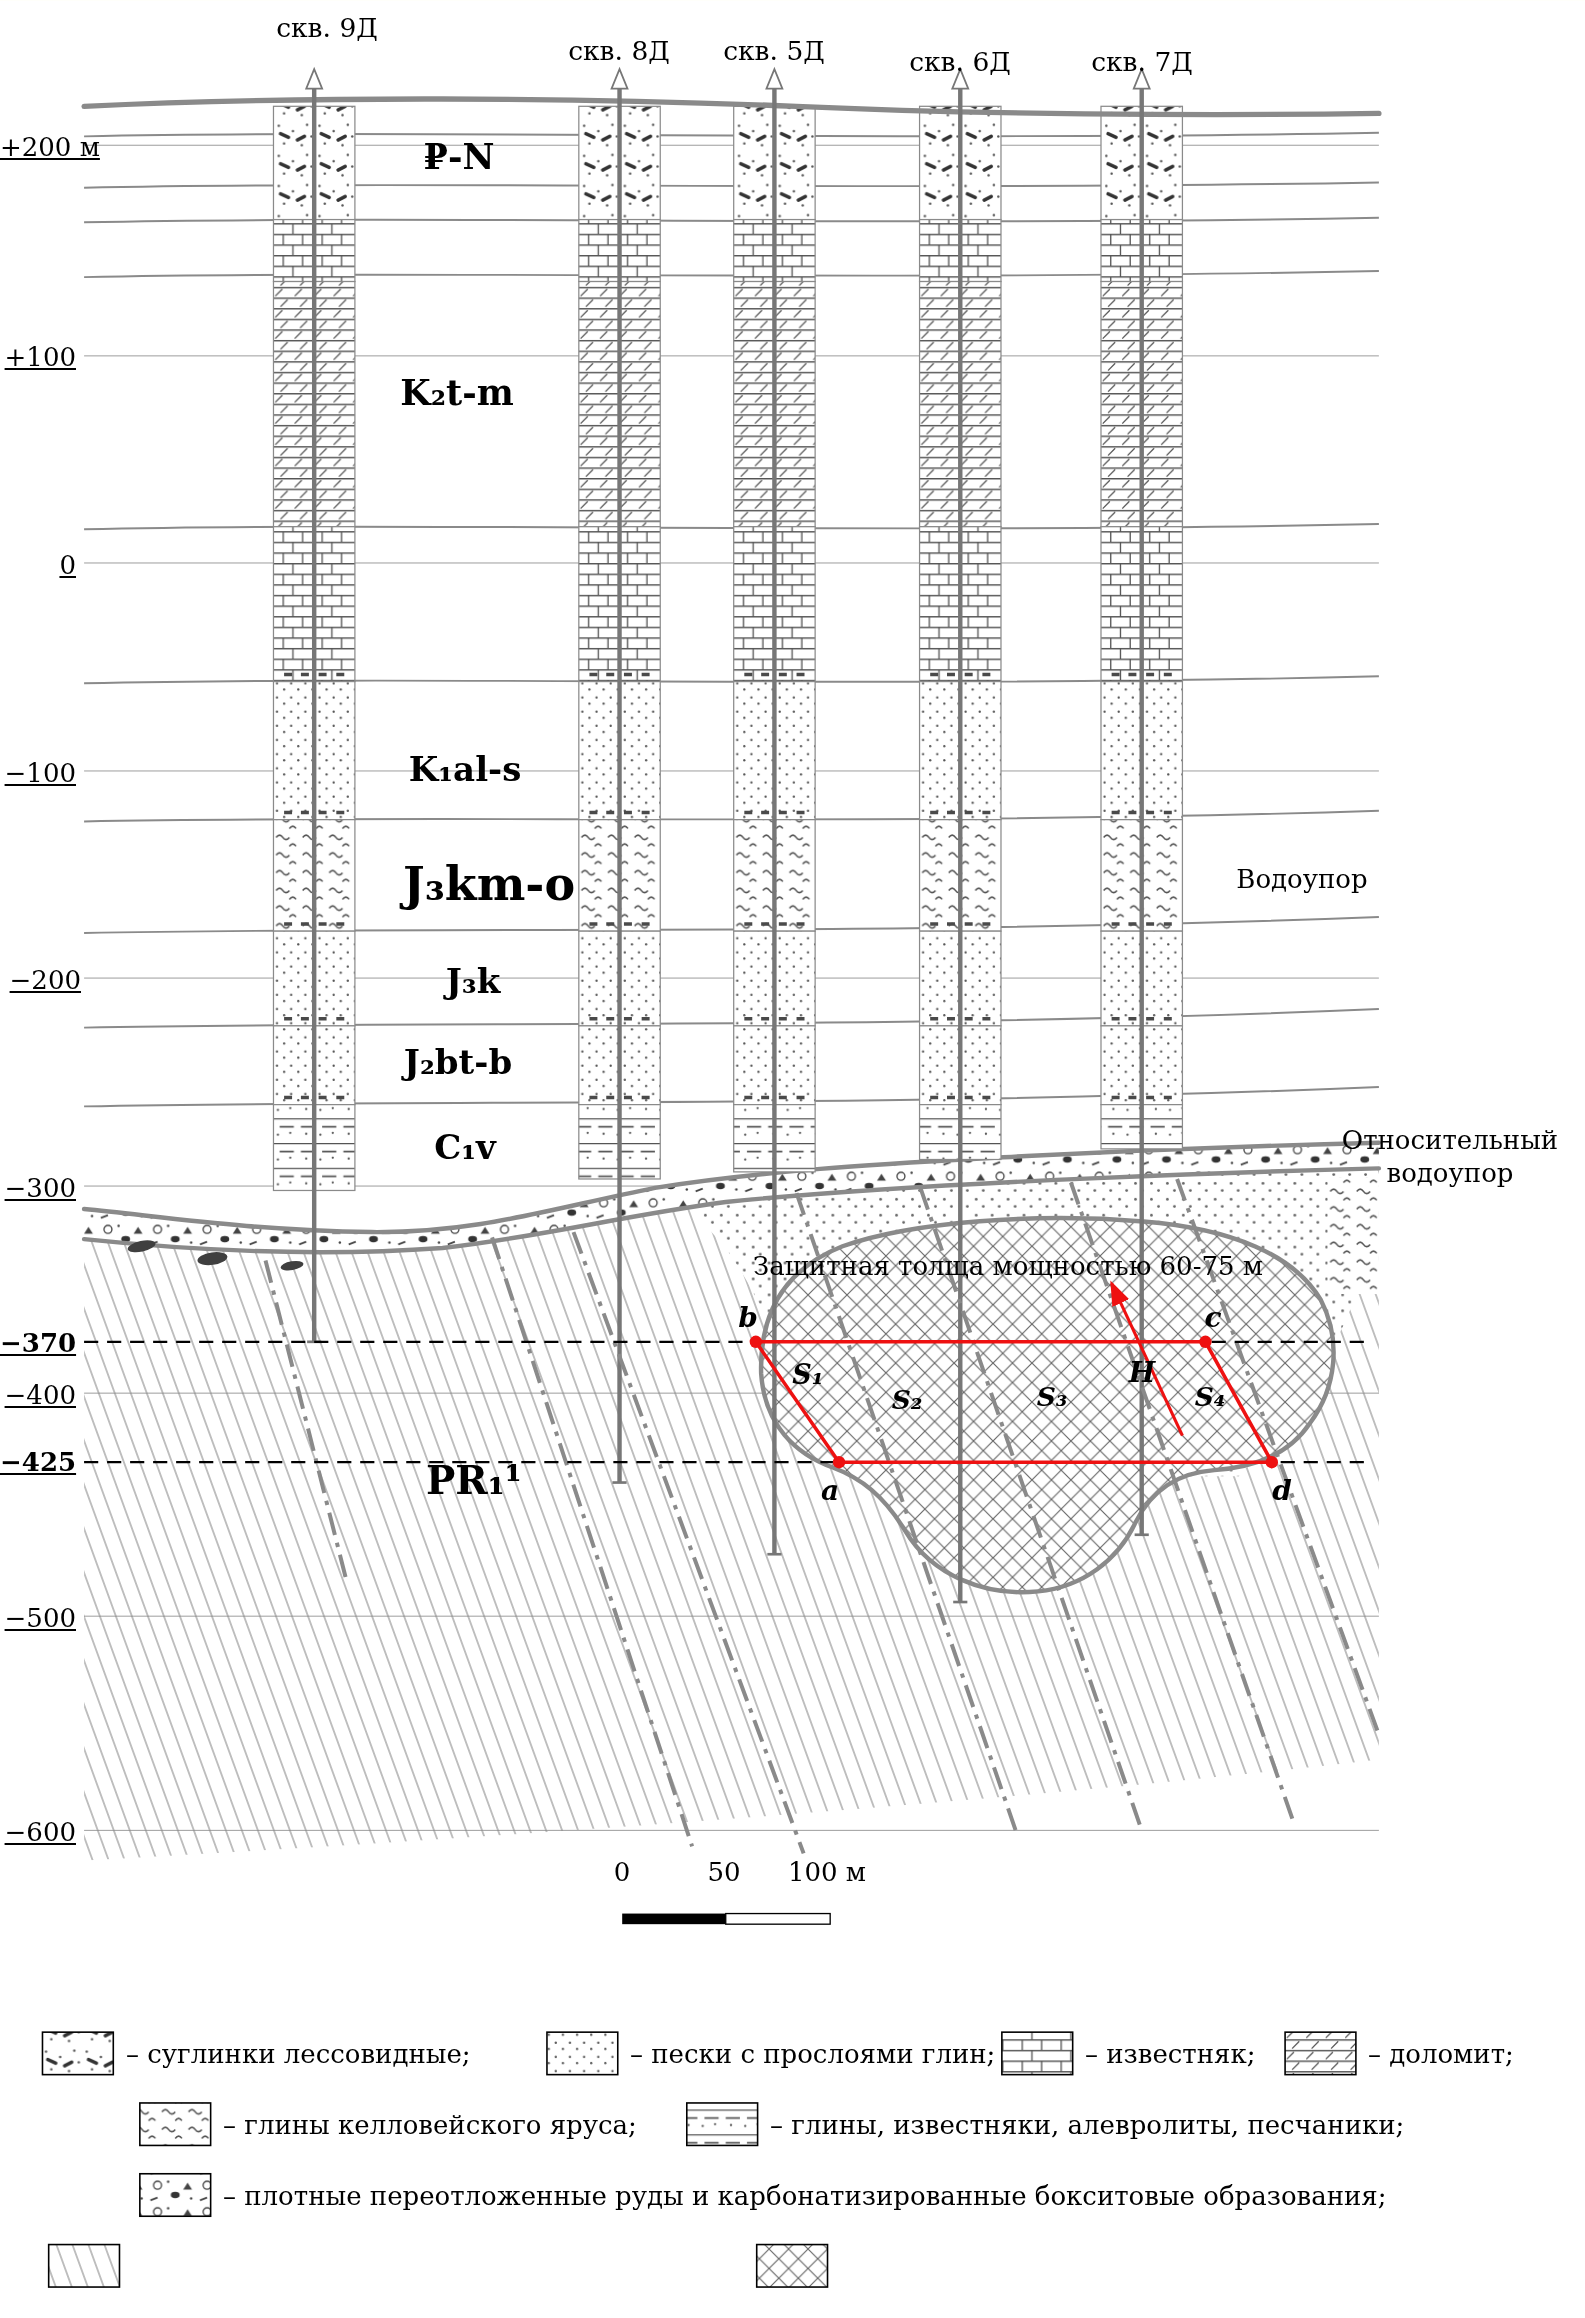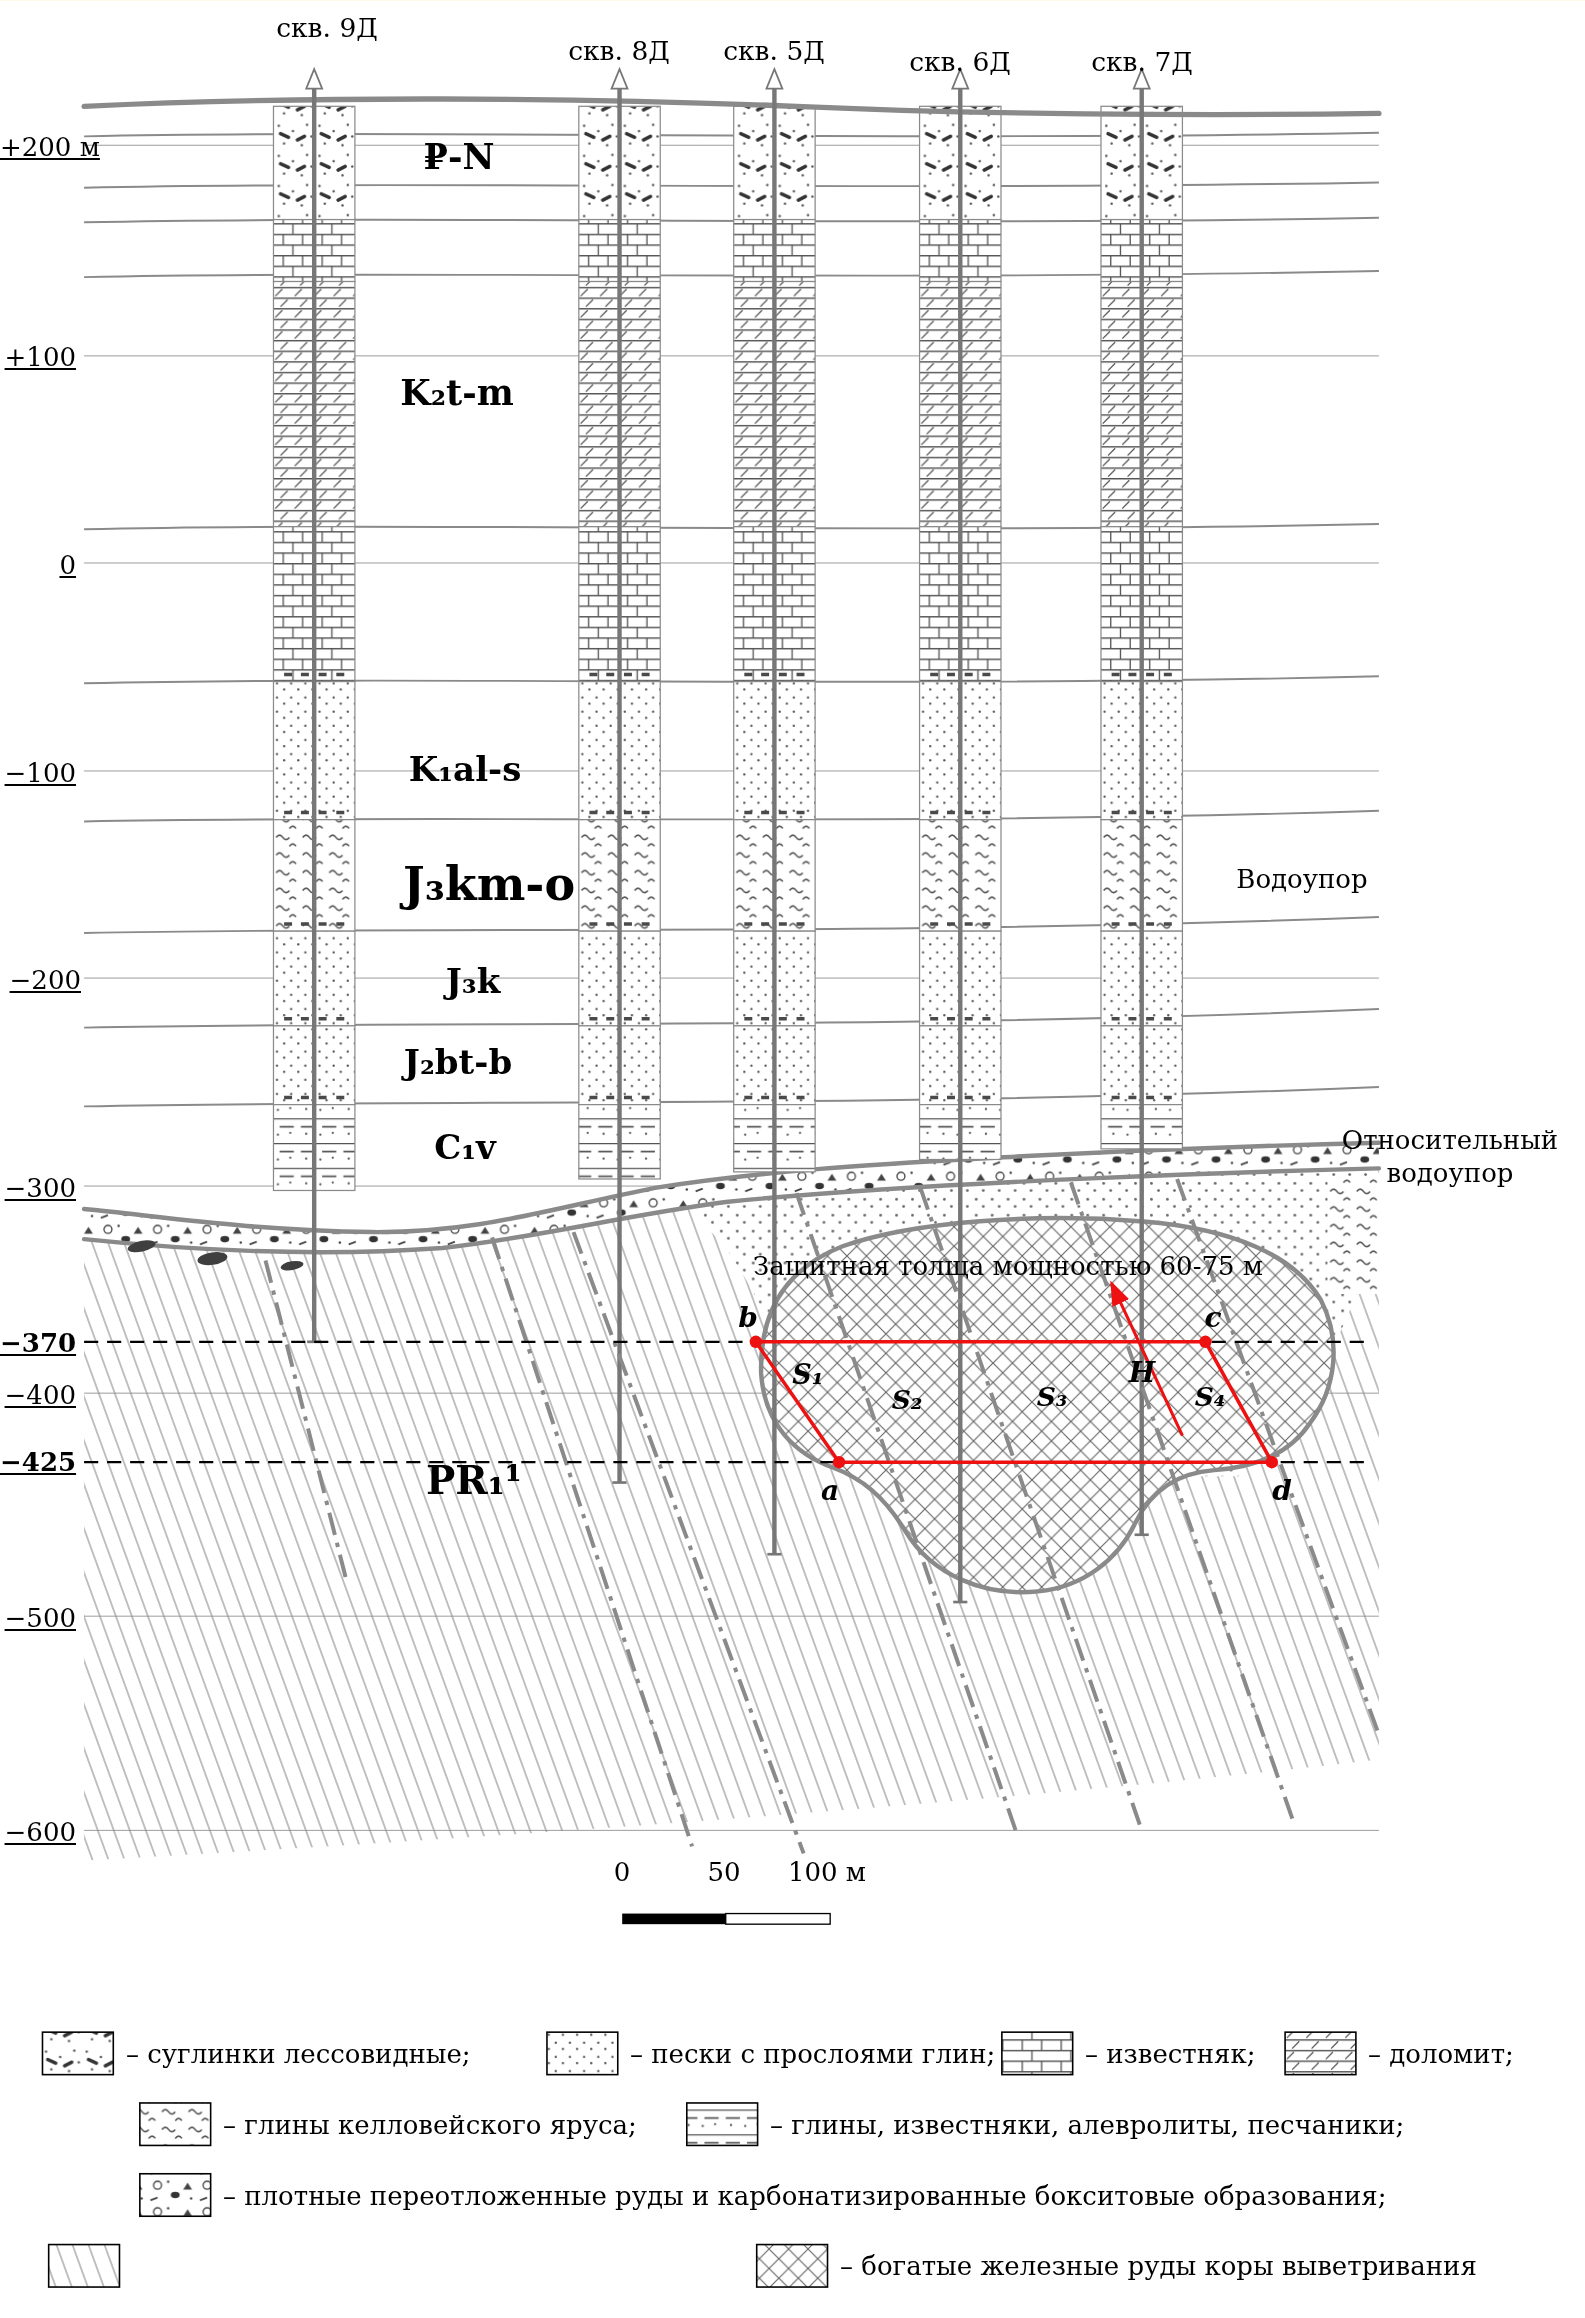--- a/index.html
+++ b/index.html
@@ -1,16 +1,16 @@
 <!DOCTYPE html>
 <html style="font-size:14px"><head>
 <meta charset="utf-8">
 <style>
   html,body{margin:0;padding:0;background:#fff;}
-  .page{position:relative;width:1586px;height:2319px;background:#eab308;overflow:hidden;}
+  .page{position:relative;width:1586px;height:2319px;background:#fef9c3;overflow:hidden;}
   .page svg.main{position:absolute;left:0;top:0;}
   .t{position:absolute;white-space:nowrap;font-family:"DejaVu Serif","Liberation Serif",serif;color:#000;}
   .c{transform:translateX(-50%);}
   .ax{width:76px;text-align:right;font-size:26px;text-decoration:underline;}
   .bh{font-size:26.5px;}
   .st{font-weight:bold;}
   .it{font-style:italic;font-weight:bold;}
   .seg{stroke:#8a8a8a;stroke-width:1.4;}
   .bnd{fill:none;stroke:#8a8a8a;stroke-width:2.2;}
   .thick{fill:none;stroke:#8a8a8a;stroke-width:5;stroke-linecap:round;}
@@ -298,16 +298,15 @@
 <div class="t c lg29" style="left:724px;top:1857px">50</div>
 <div class="t c lg29" style="left:827px;top:1857px">100 м</div>
 
 <div class="t lg29" style="left:126px;top:2039px">– суглинки лессовидные;</div>
 <div class="t lg29" style="left:630px;top:2039px">– пески с прослоями глин;</div>
 <div class="t lg29" style="left:1085px;top:2039px">– известняк;</div>
 <div class="t lg29" style="left:1368px;top:2039px">– доломит;</div>
 <div class="t lg29" style="left:223px;top:2110px">– глины келловейского яруса;</div>
 <div class="t lg29" style="left:770px;top:2110px">– глины, известняки, алевролиты, песчаники;</div>
 <div class="t lg29" style="left:223px;top:2181px">– плотные переотложенные руды и карбонатизированные бокситовые образования;</div>
-<div class="t lg29" style="left:840px;top:2251px">– богатые железные руды коры выветривания</div>
 
 </div>
 
 
 </body></html>

